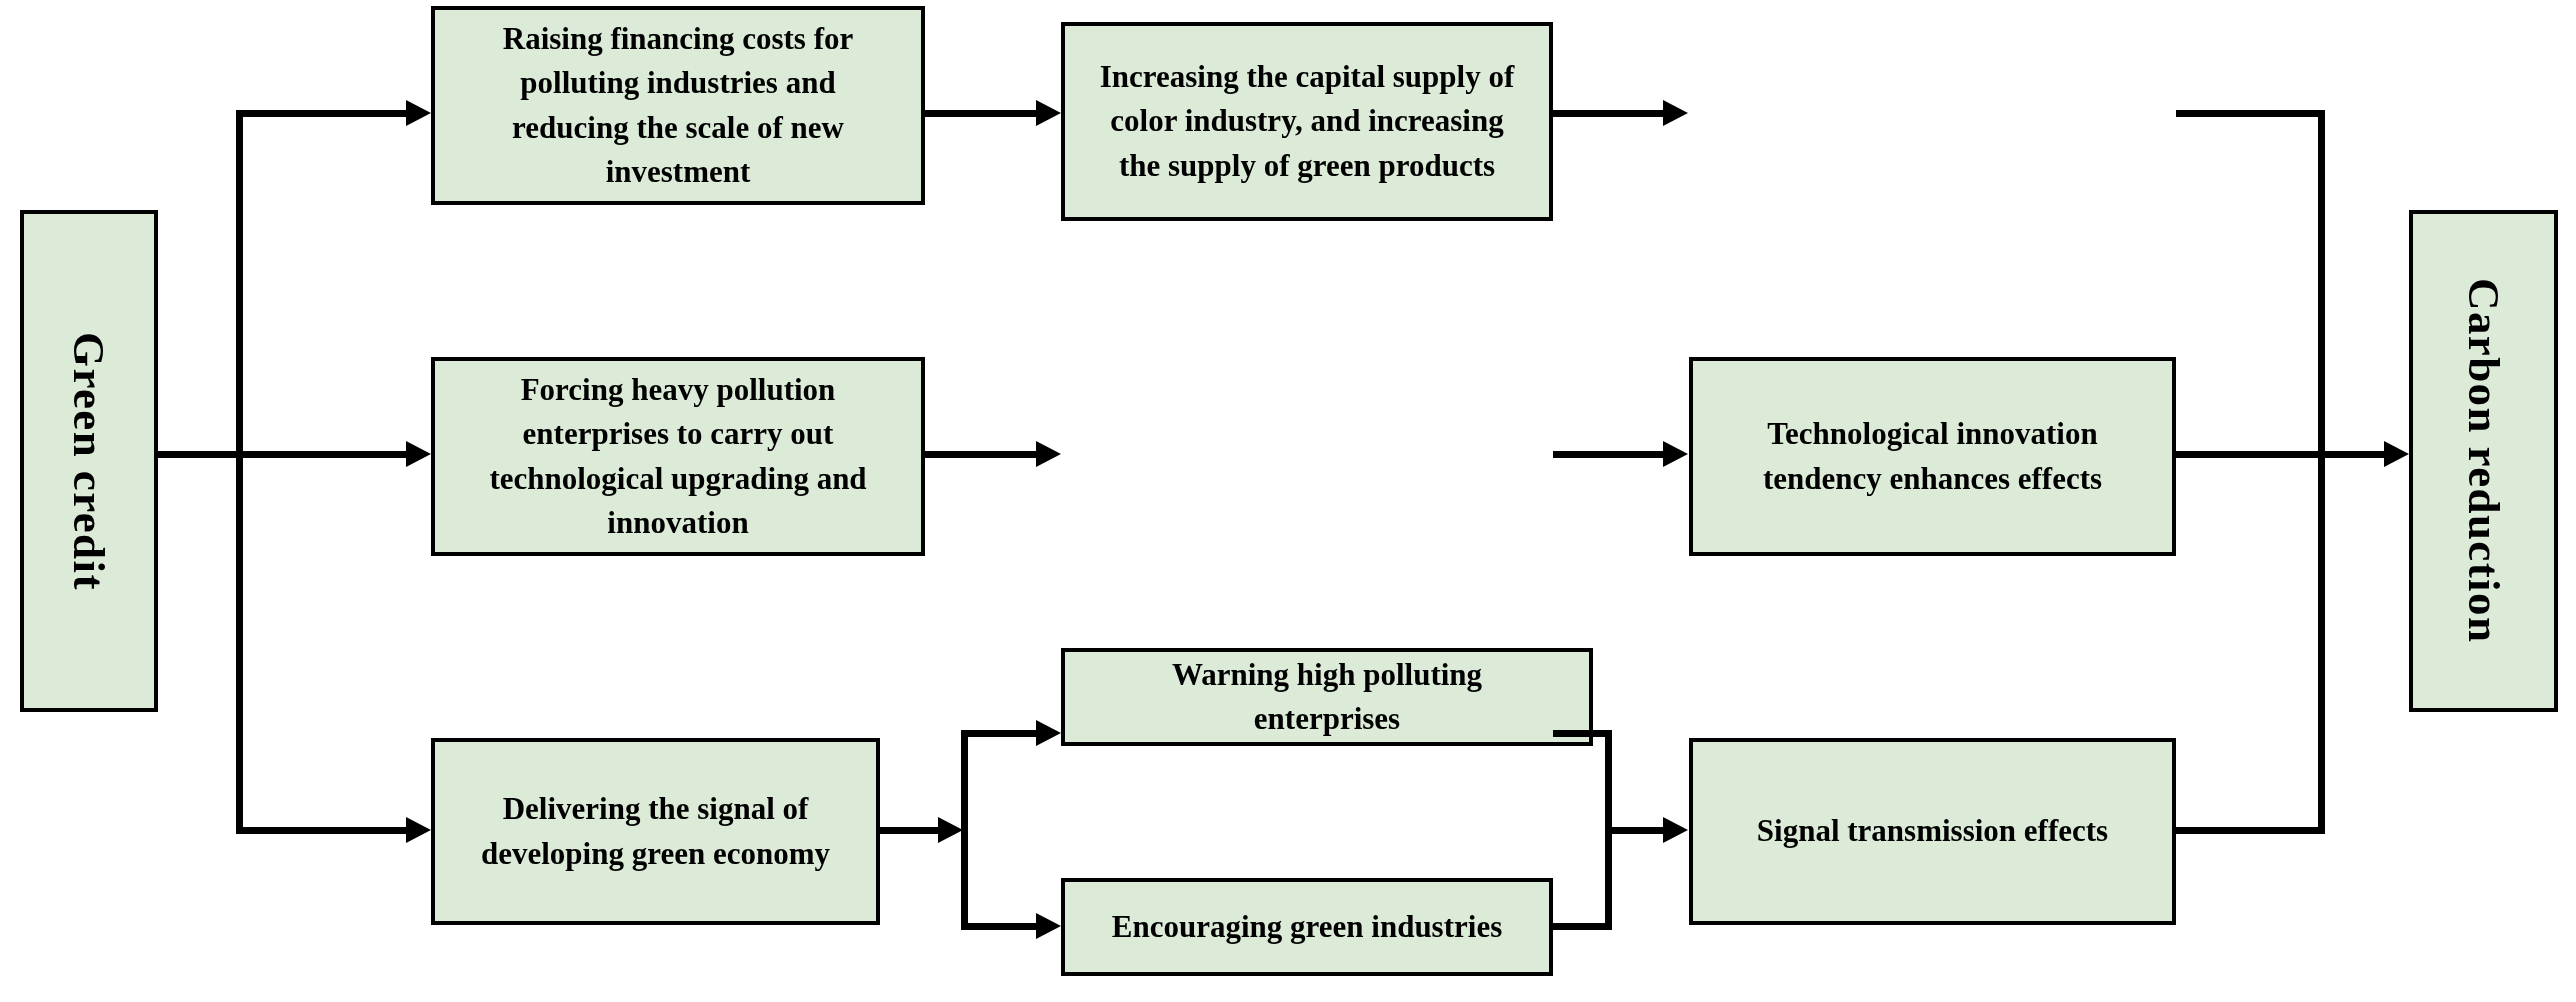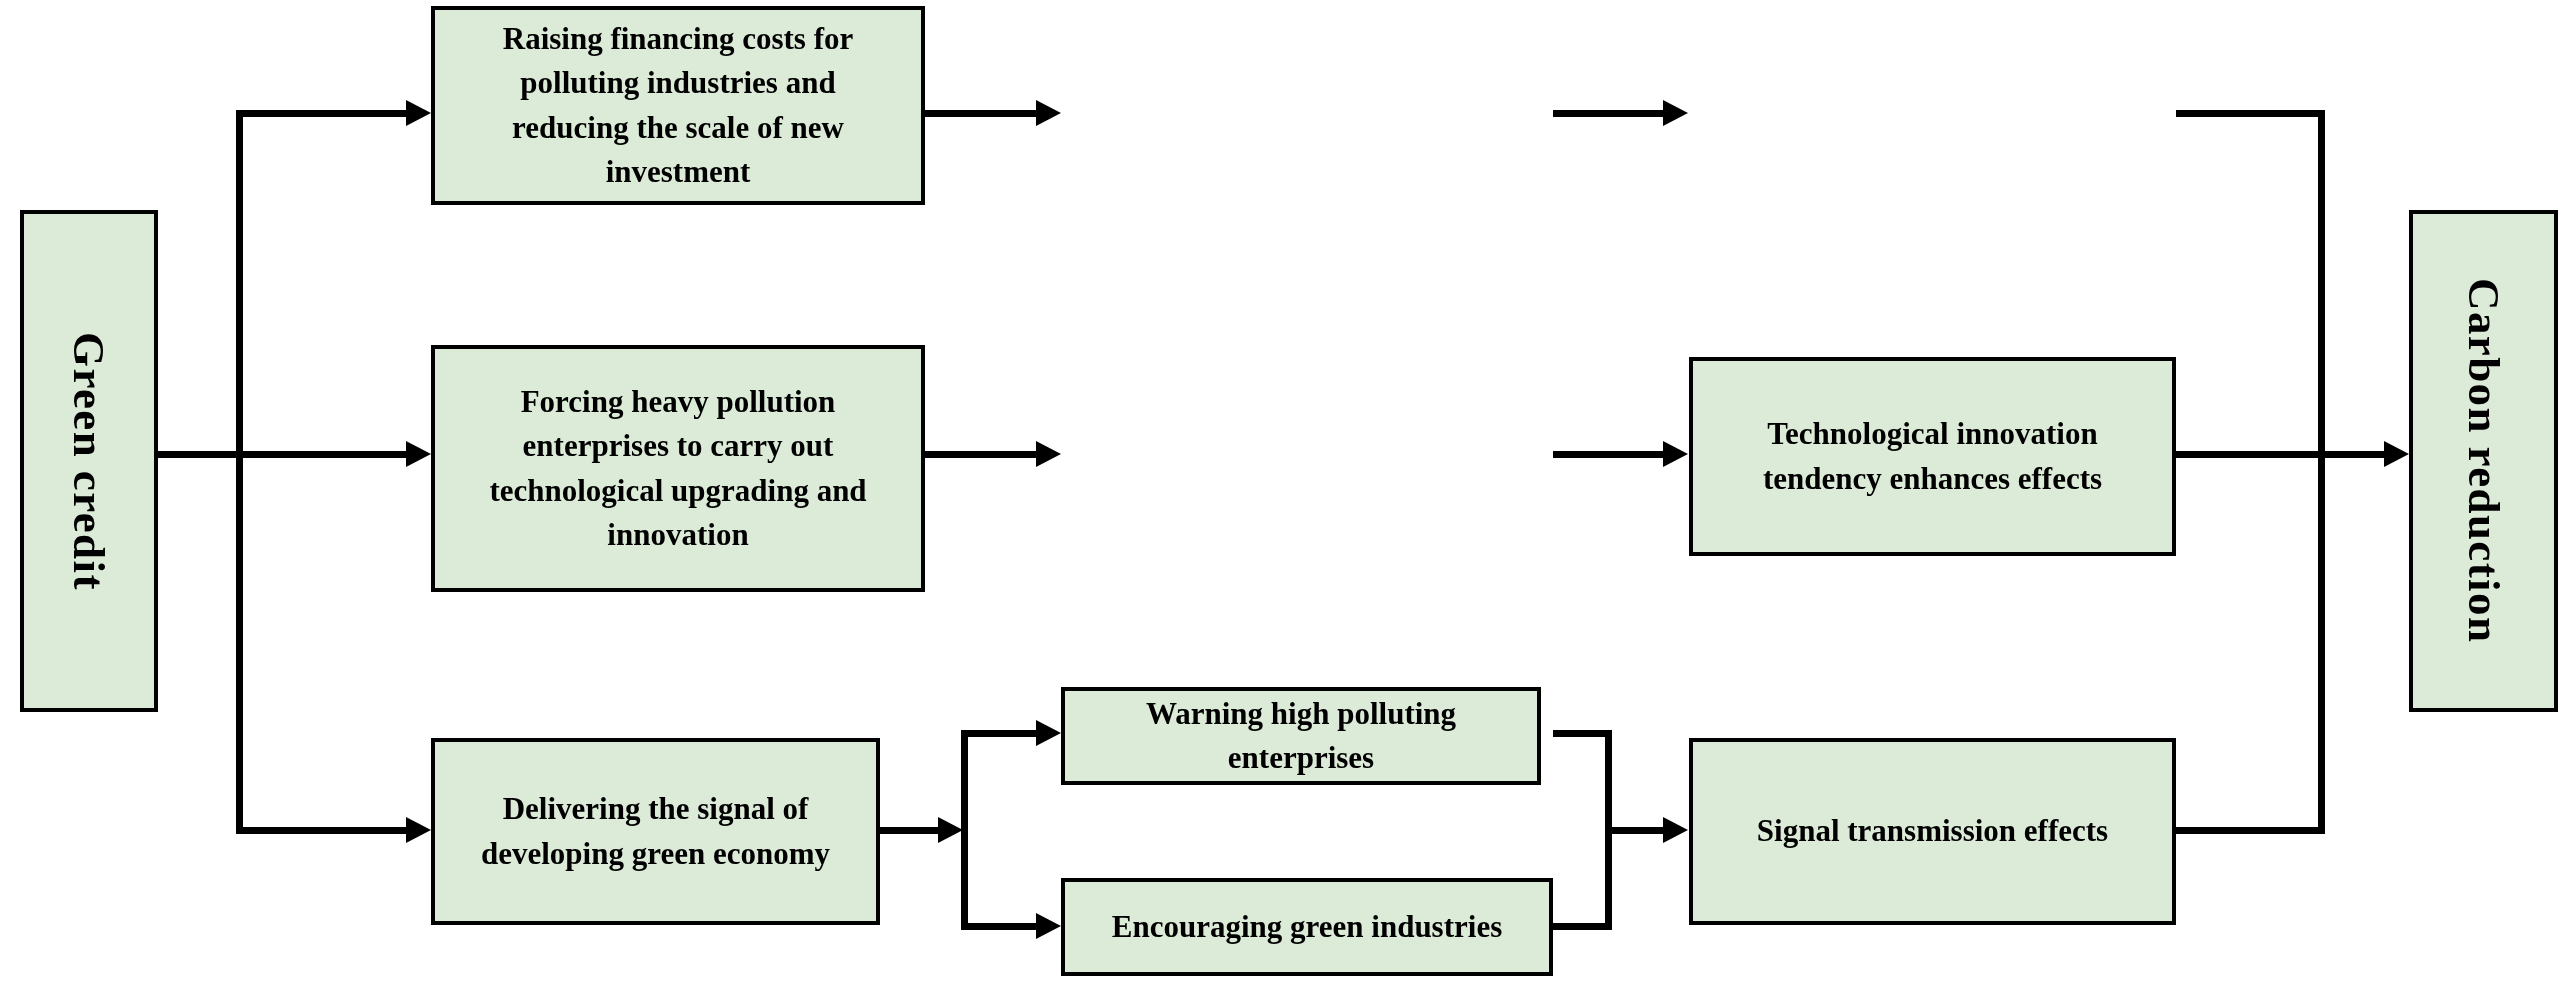--- a/index.html
+++ b/index.html
@@ -51,37 +51,42 @@
   <div class="box" style="left:19.6px;top:210px;width:138px;height:502px">
     <span class="vlabel">Green credit</span>
   </div>
 
   <div class="box" style="left:431px;top:6px;width:494px;height:199px">
     <span class="label">Raising financing costs for
 polluting industries and
 reducing the scale of new
 investment</span>
   </div>
+  <div class="box" style="left:1061px;top:22px;width:492px;height:199px">
+    <span class="label">Increasing the capital supply of
+color industry, and increasing
+the supply of green products</span>
+  </div>
 
-  <div class="box" style="left:431px;top:345px;width:494px;height:247px">
+  <div class="box" style="left:431px;top:357px;width:494px;height:199px">
     <span class="label">Forcing heavy pollution
 enterprises to carry out
 technological upgrading and
 innovation</span>
   </div>
   <div class="box" style="left:1689px;top:357px;width:487px;height:199px">
     <span class="label">Technological innovation
 tendency enhances effects</span>
   </div>
 
   <div class="box" style="left:431px;top:738px;width:449px;height:187px">
     <span class="label">Delivering the signal of
 developing green economy</span>
   </div>
-  <div class="box" style="left:1061px;top:687px;width:480px;height:98px">
+  <div class="box" style="left:1061px;top:648px;width:532px;height:98px">
     <span class="label">Warning high polluting
 enterprises</span>
   </div>
   <div class="box" style="left:1689px;top:738px;width:487px;height:187px">
     <span class="label">Signal transmission effects</span>
   </div>
   <div class="box" style="left:1061px;top:878px;width:492px;height:98px">
     <span class="label">Encouraging green industries</span>
   </div>
 

